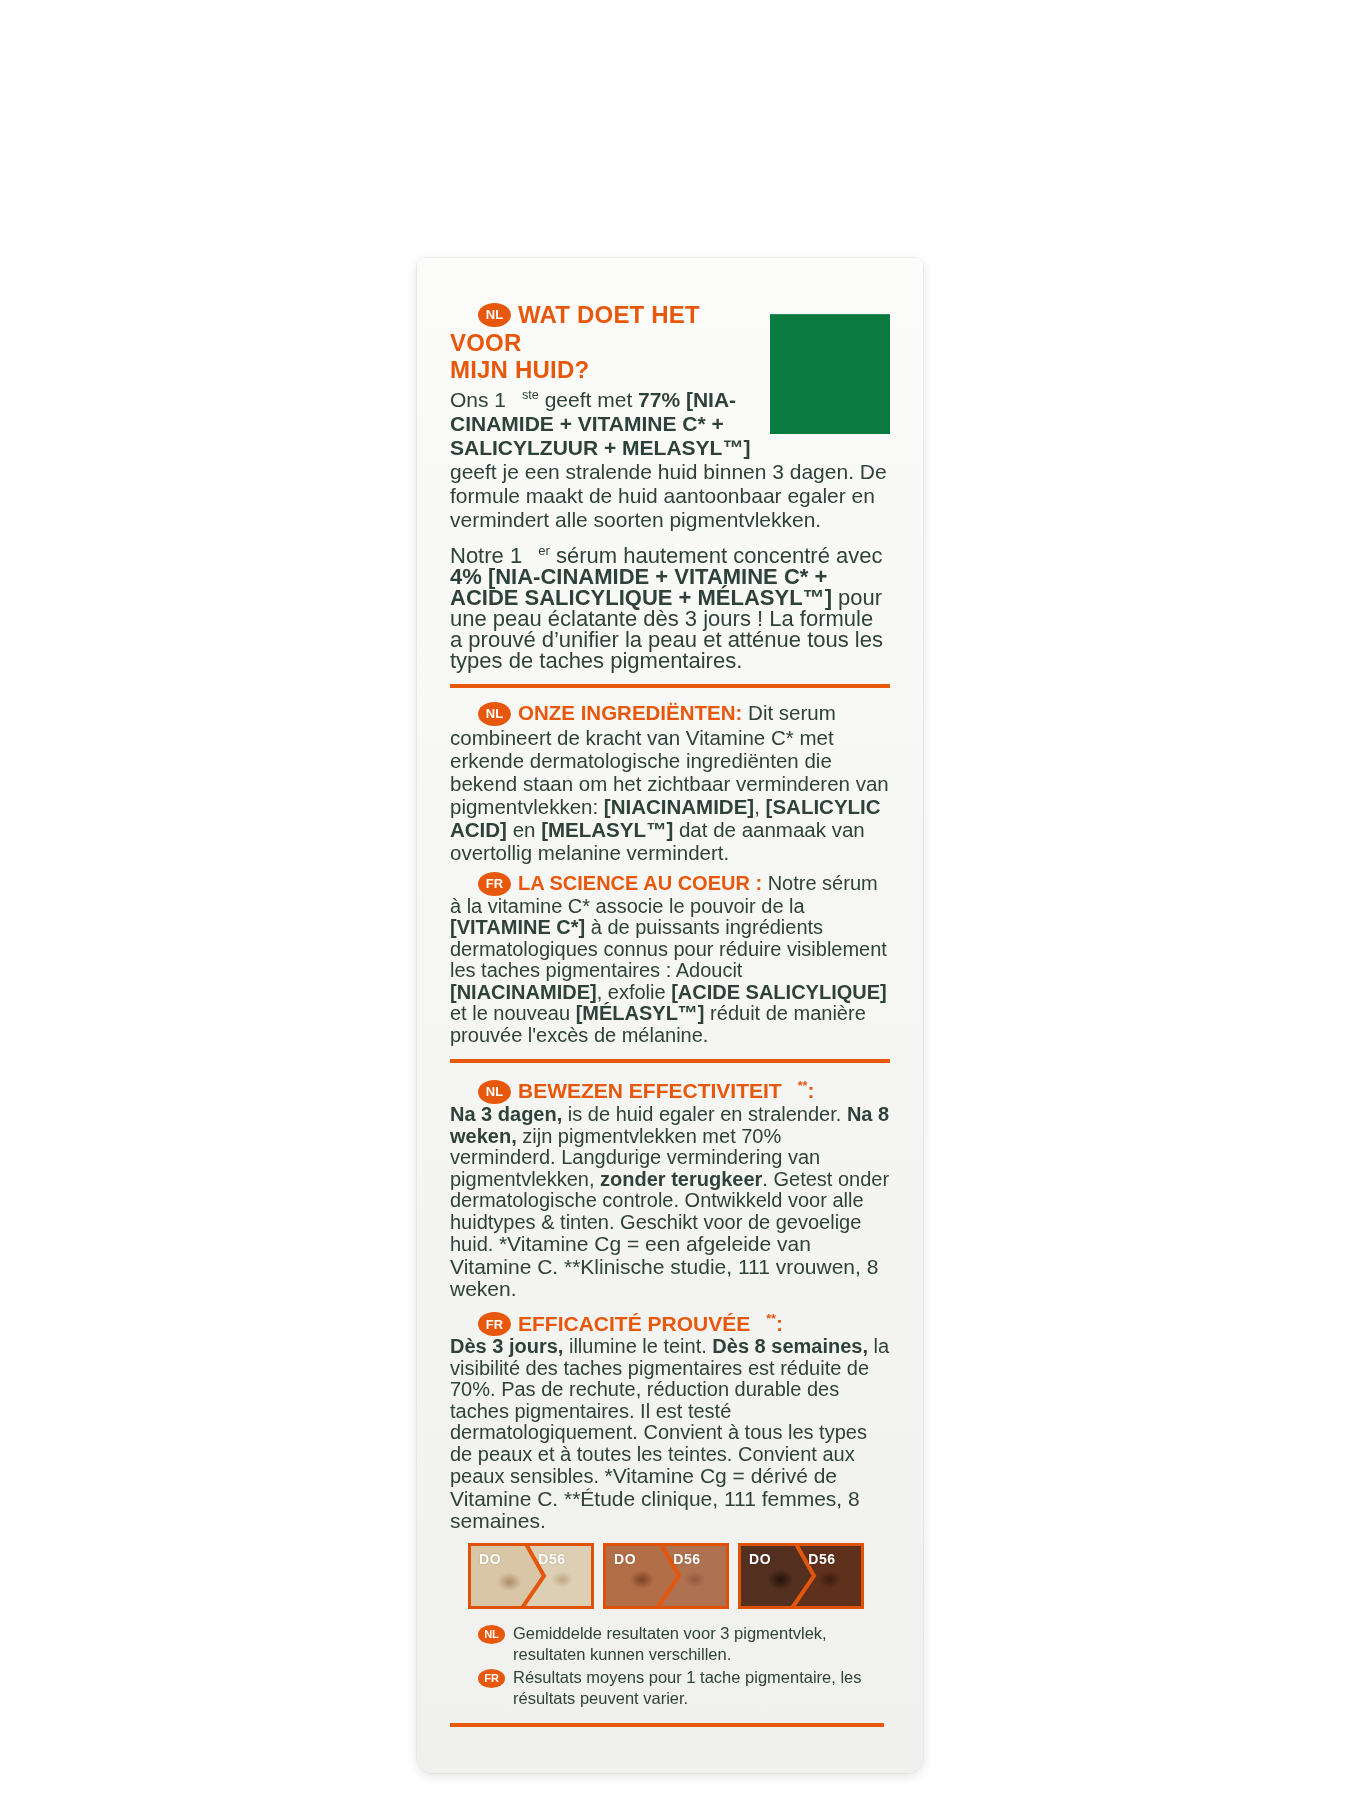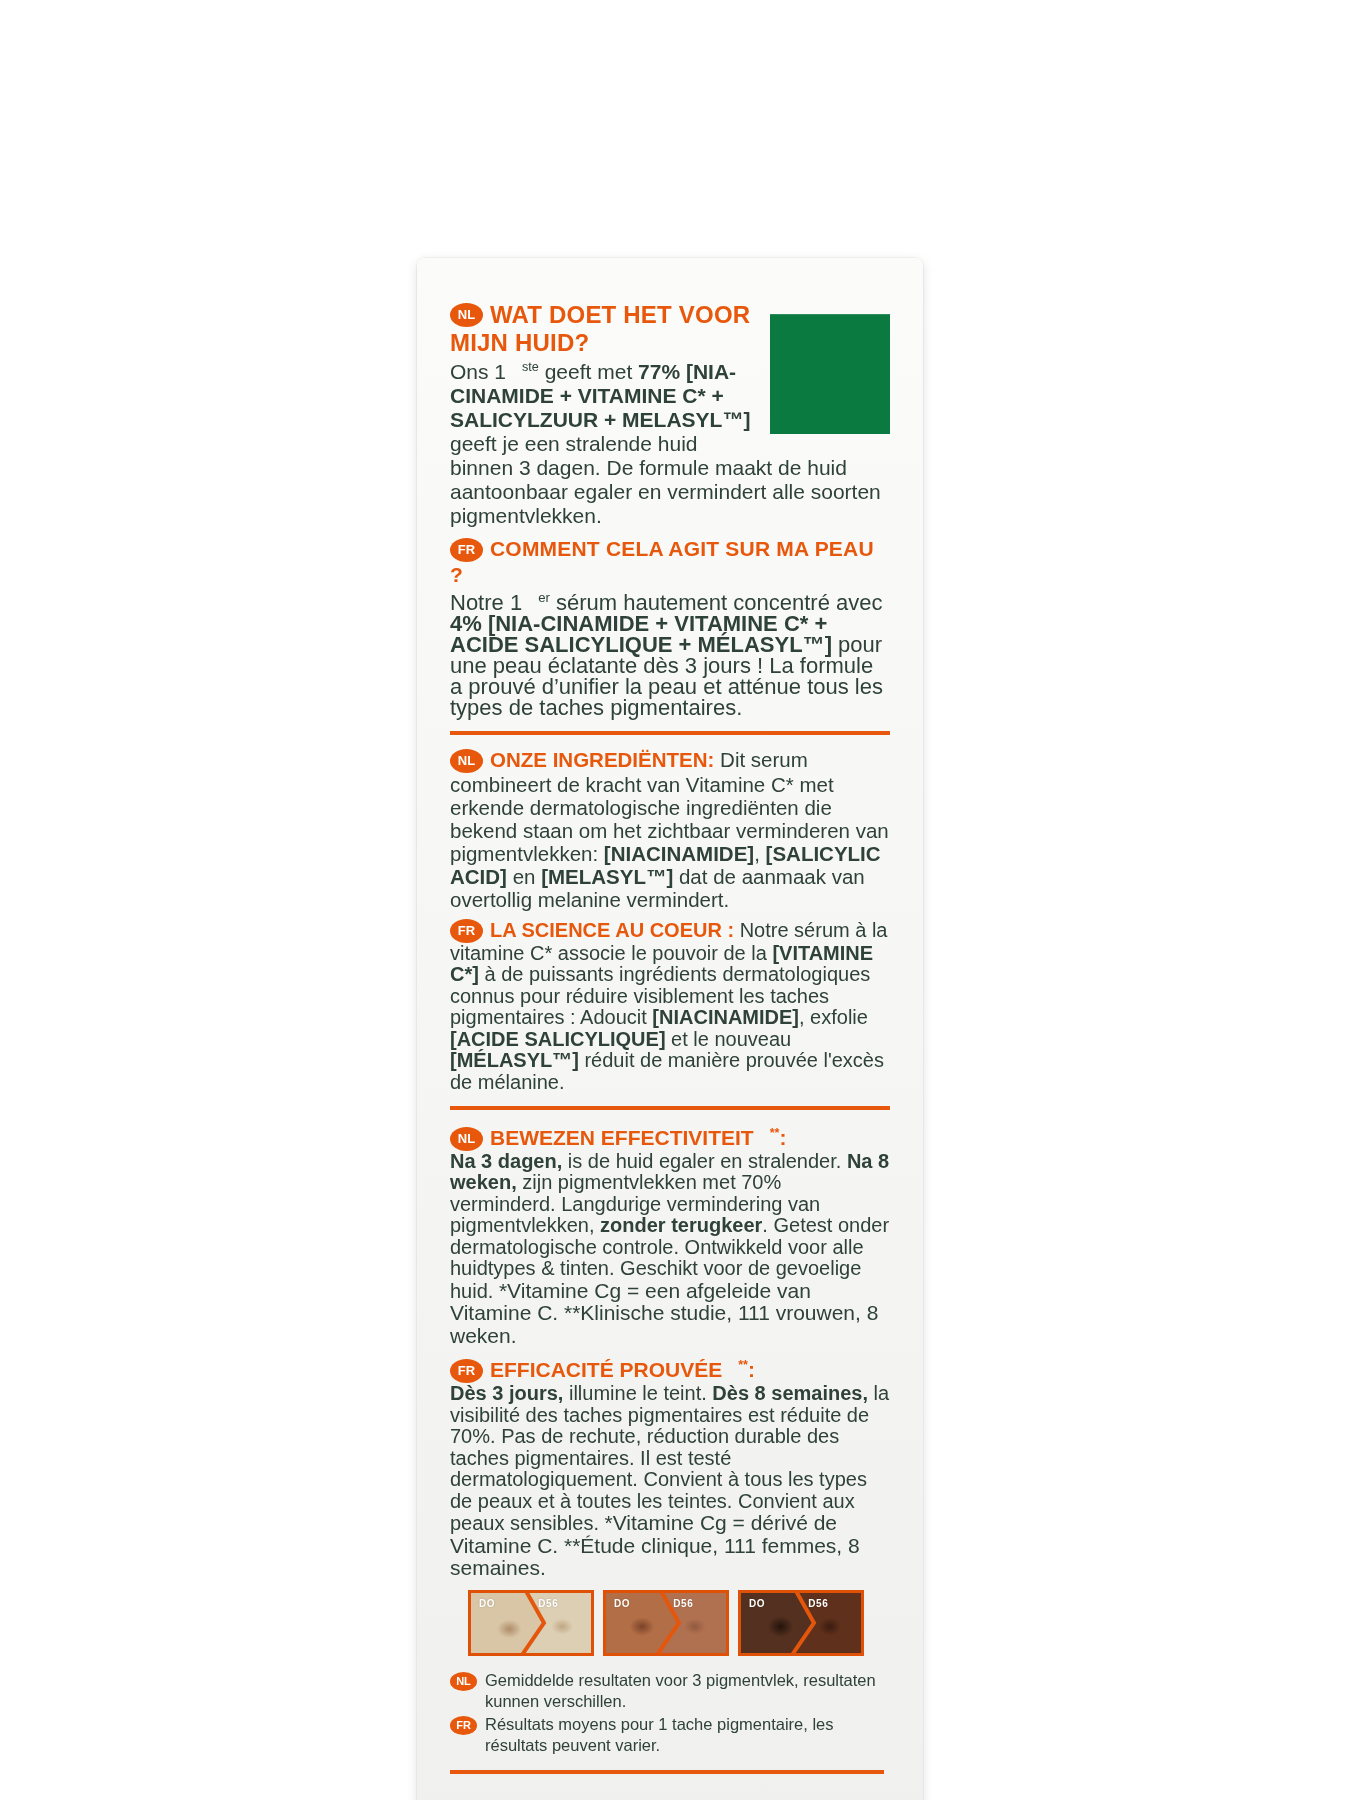--- a/index.html
+++ b/index.html
@@ -11,21 +11,21 @@
        border-radius:8px 8px 16px 16px;
        box-shadow:0 3px 12px rgba(0,0,0,0.12), 0 0 0 1px rgba(0,0,0,0.04);}
   .box *{box-sizing:border-box;}
   :root{--orange:#e7580c;--ink:#2e413a;--green:#0b7a41;}
 
   section{margin:0 0 8px 0;}
   h2,h3,p{margin:0;padding:0;}
 
   .badge{display:inline-flex;align-items:center;justify-content:center;
          background:var(--orange);color:#ffffff;border-radius:50%;
-         font-weight:bold;flex:none;}
+         font-weight:bold;flex:none;margin-left:28px;}
   .badge.lg{min-width:33px;height:24px;font-size:13px;margin-right:7px;vertical-align:2px;}
   .badge.sm{min-width:27px;height:19px;font-size:11px;margin-right:8px;margin-top:2px;}
 
   .h-nl{color:var(--orange);font-size:24px;line-height:26px;font-weight:bold;letter-spacing:0.2px;}
   .h-nl .ht{white-space:pre-line;vertical-align:middle;}
   .h-fr{color:var(--orange);font-size:21px;line-height:25px;font-weight:bold;letter-spacing:0.2px;}
   .h-inline{color:var(--orange);font-weight:bold;}
 
   .body{color:var(--ink);}
   .nl-intro{font-size:21px;line-height:24px;}
@@ -47,21 +47,21 @@
   .swatch{position:relative;width:126px;height:66px;border:3px solid #de5106;overflow:hidden;}
   .layer{position:absolute;left:0;top:0;right:0;bottom:0;}
   .after-layer{clip-path:polygon(46% 0,60% 50%,43% 100%,100% 100%,100% 0);}
   .p1 .before-layer{background:radial-gradient(ellipse 17px 13px at 32% 60%,rgba(140,95,55,0.55),rgba(140,95,55,0) 72%),#d9c6a6;}
   .p1 .after-layer {background:radial-gradient(ellipse 15px 11px at 76% 56%,rgba(150,110,70,0.42),rgba(150,110,70,0) 72%),#ddcfb3;}
   .p2 .before-layer{background:radial-gradient(ellipse 17px 13px at 30% 56%,rgba(90,40,25,0.62),rgba(90,40,25,0) 72%),#b26e46;}
   .p2 .after-layer {background:radial-gradient(ellipse 15px 11px at 74% 56%,rgba(110,60,40,0.45),rgba(110,60,40,0) 72%),#b07150;}
   .p3 .before-layer{background:radial-gradient(ellipse 17px 14px at 33% 56%,rgba(18,8,4,0.72),rgba(18,8,4,0) 74%),#53301f;}
   .p3 .after-layer {background:radial-gradient(ellipse 15px 12px at 74% 56%,rgba(28,12,6,0.55),rgba(28,12,6,0) 74%),#5f301b;}
   .chev{position:absolute;left:0;top:0;}
-  .lab{position:absolute;top:5px;color:#fff;font-weight:bold;font-size:10px;
+  .lab{position:absolute;top:5px;color:#fff;font-weight:bold;font-size:14px;
        letter-spacing:0.6px;text-shadow:0 0 2px rgba(0,0,0,0.22);text-align:center;}
   .lab.b{left:8px;}
   .lab.a{left:56%;}
 
   .footnote{display:flex;align-items:flex-start;color:var(--ink);
             font-size:16.5px;line-height:21px;margin:2px 0;}
 </style>
 </head>
 <body>
 
@@ -69,21 +69,20 @@
   <div class="box">
 
     <section>
       <div class="green-float"></div>
       <h2 class="h-nl"><span class="badge lg">NL</span><span class="ht">WAT DOET HET VOOR
 MIJN HUID?</span></h2>
       <p class="body nl-intro"><span>Ons 1</span><sup>ste</sup><span> geeft met </span><b>77% [NIA-CINAMIDE + VITAMINE C* + SALICYLZUUR + MELASYL™]</b><span> geeft je een stralende huid binnen 3 dagen. De formule maakt de huid aantoonbaar egaler en vermindert alle soorten pigmentvlekken.</span></p>
     </section>
 
     <section>
-      <h3 class="h-fr"><span class="badge lg">FR</span><span>COMMENT CELA AGIT SUR MA PEAU ?</span></h3>
       <p class="body fr-intro"><span>Notre 1</span><sup>er</sup><span> sérum hautement concentré avec </span><b>4% [NIA-CINAMIDE + VITAMINE C* + ACIDE SALICYLIQUE + MÉLASYL™]</b><span> pour une peau éclatante dès 3 jours ! La formule a prouvé d’unifier la peau et atténue tous les types de taches pigmentaires.</span></p>
     </section>
 
     <div class="divider"></div>
 
     <section>
       <p class="body nl-ing"><span class="badge lg">NL</span><b class="h-inline">ONZE INGREDIËNTEN:</b><span> Dit serum combineert de kracht van Vitamine C* met erkende dermatologische ingrediënten die bekend staan om het zichtbaar verminderen van pigmentvlekken: </span><b>[NIACINAMIDE]</b><span>, </span><b>[SALICYLIC ACID]</b><span> en </span><b>[MELASYL™]</b><span> dat de aanmaak van overtollig melanine vermindert.</span></p>
     </section>
 
     <section>

